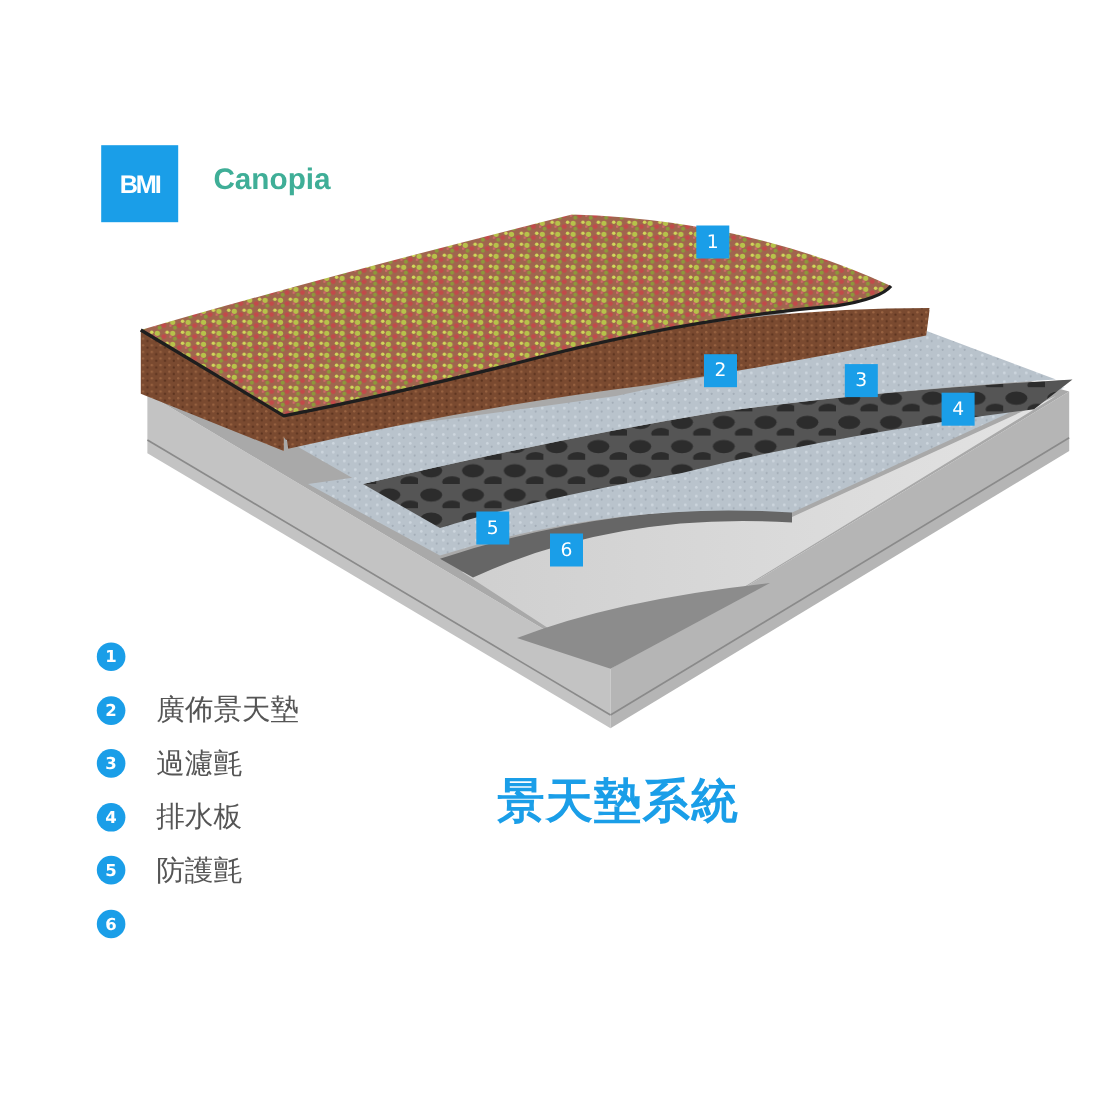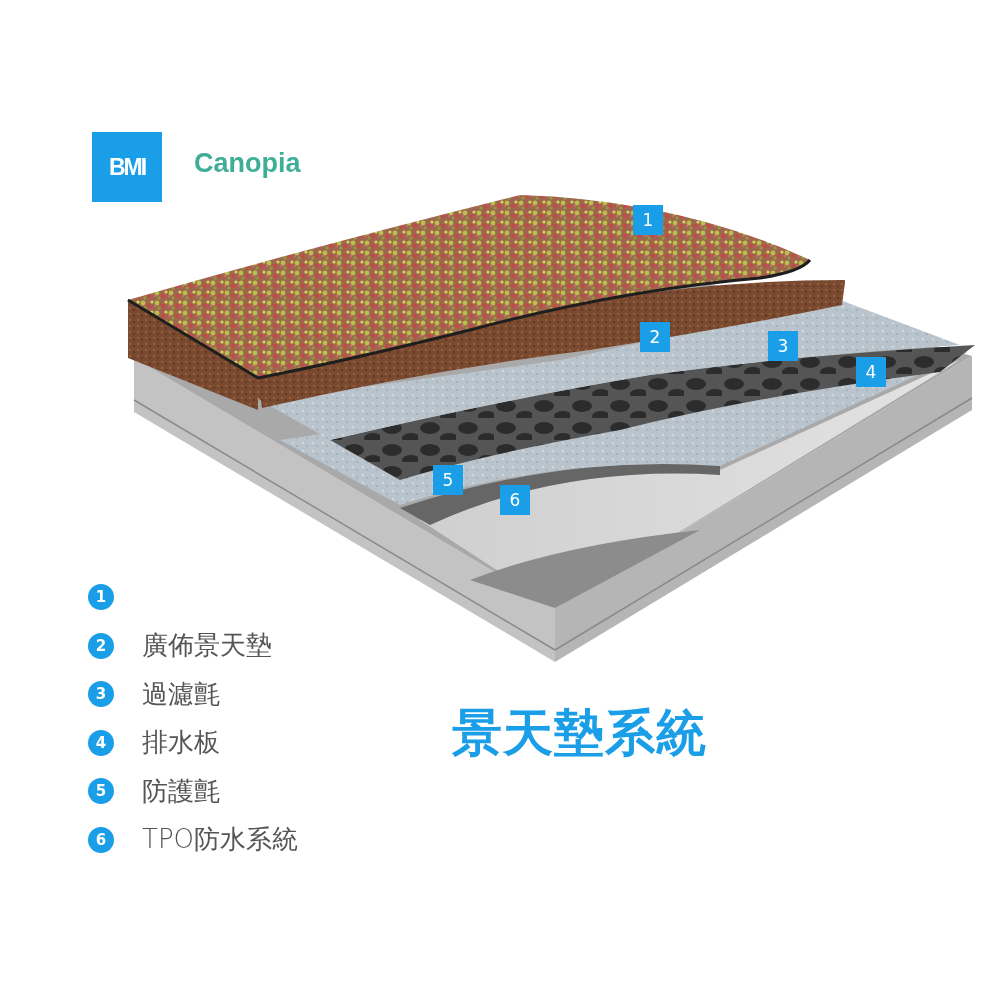--- a/index.html
+++ b/index.html
@@ -14,21 +14,21 @@
   .diagram { position: absolute; left: 0; top: 0; width: 1001px; height: 1001px; }
   .badge { position: absolute; width: 30px; height: 30px; background: #1a9ee8; color: #fff;
            font-family: "DejaVu Sans", sans-serif; font-size: 17px; line-height: 30px; text-align: center; }
   .legend { position: absolute; left: 88px; top: 573px; }
   .legend-item { display: flex; align-items: center; height: 48.5px; }
   .legend-num { width: 26px; height: 26px; border-radius: 50%; background: #1a9ee8; color: #fff;
                 font-family: "DejaVu Sans", sans-serif; font-weight: 700; font-size: 15px;
                 display: flex; align-items: center; justify-content: center; margin-right: 28px; }
   .legend-label { color: #555555; font-size: 26px; font-weight: 300; }
   .system-title { position: absolute; left: 452px; top: 700px; color: #1a9ee8;
-                  font-size: 50px; font-weight: 700; letter-spacing: 1px; }
+                  font-size: 43px; font-weight: 700; letter-spacing: 1px; }
 </style>
 </head>
 <body>
 
 <div class="logo-box">
   <span>BMI</span>
 </div>
 <div class="brand-name">Canopia</div>
 
 <svg class="diagram" viewBox="0 0 1001 1001" xmlns="http://www.w3.org/2000/svg">
@@ -111,17 +111,16 @@
   <div class="legend-item">
     <span class="legend-num">4</span>
     <span class="legend-label">排水板</span>
   </div>
   <div class="legend-item">
     <span class="legend-num">5</span>
     <span class="legend-label">防護氈</span>
   </div>
   <div class="legend-item">
     <span class="legend-num">6</span>
-    <span class="legend-label">TPO防水系統</span>
   </div>
 </div>
 
 <div class="system-title">景天墊系統</div>
 
 </body></html>

